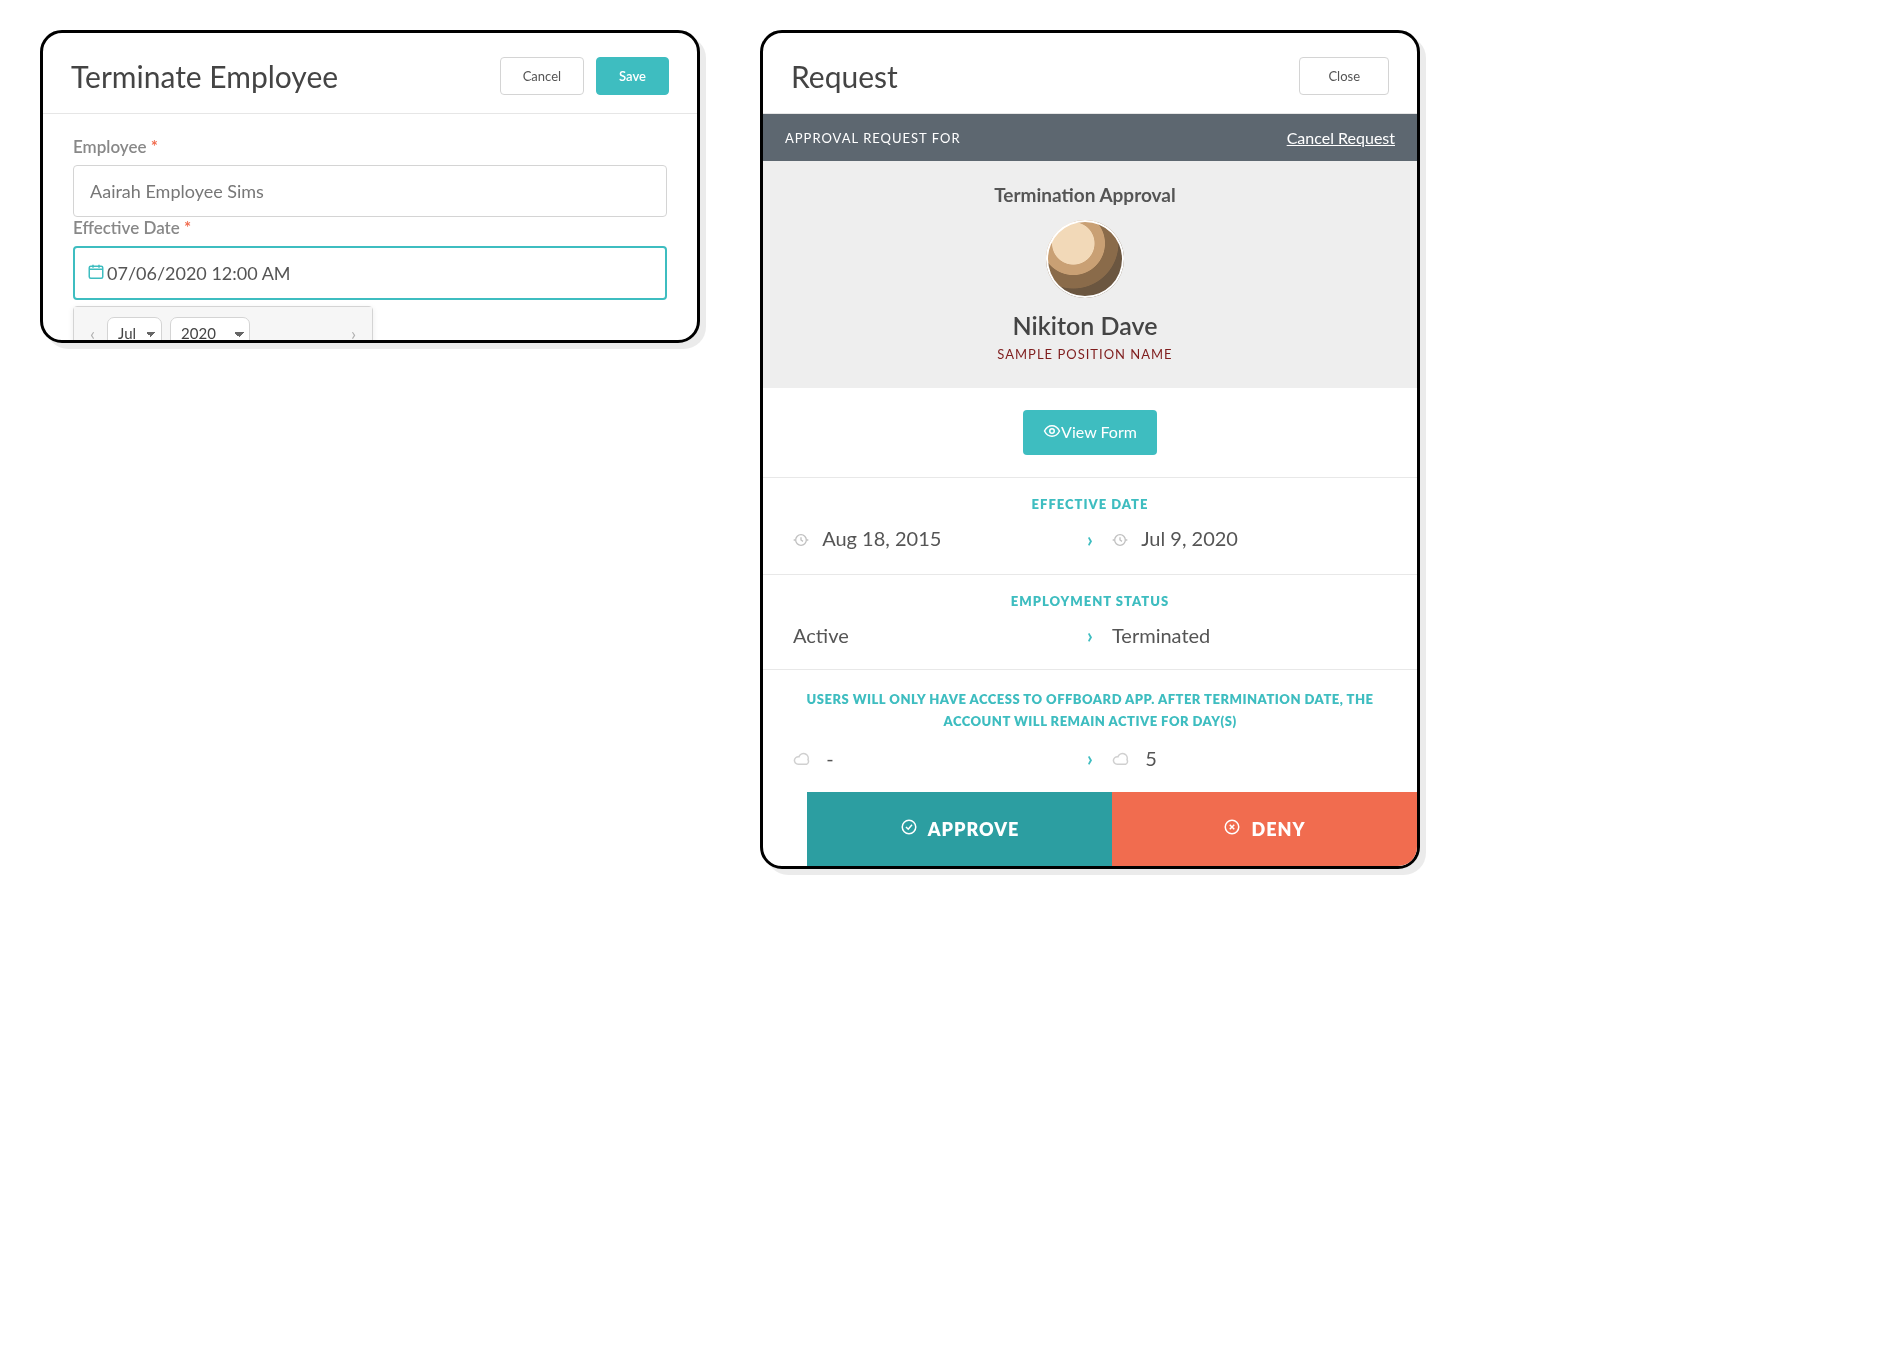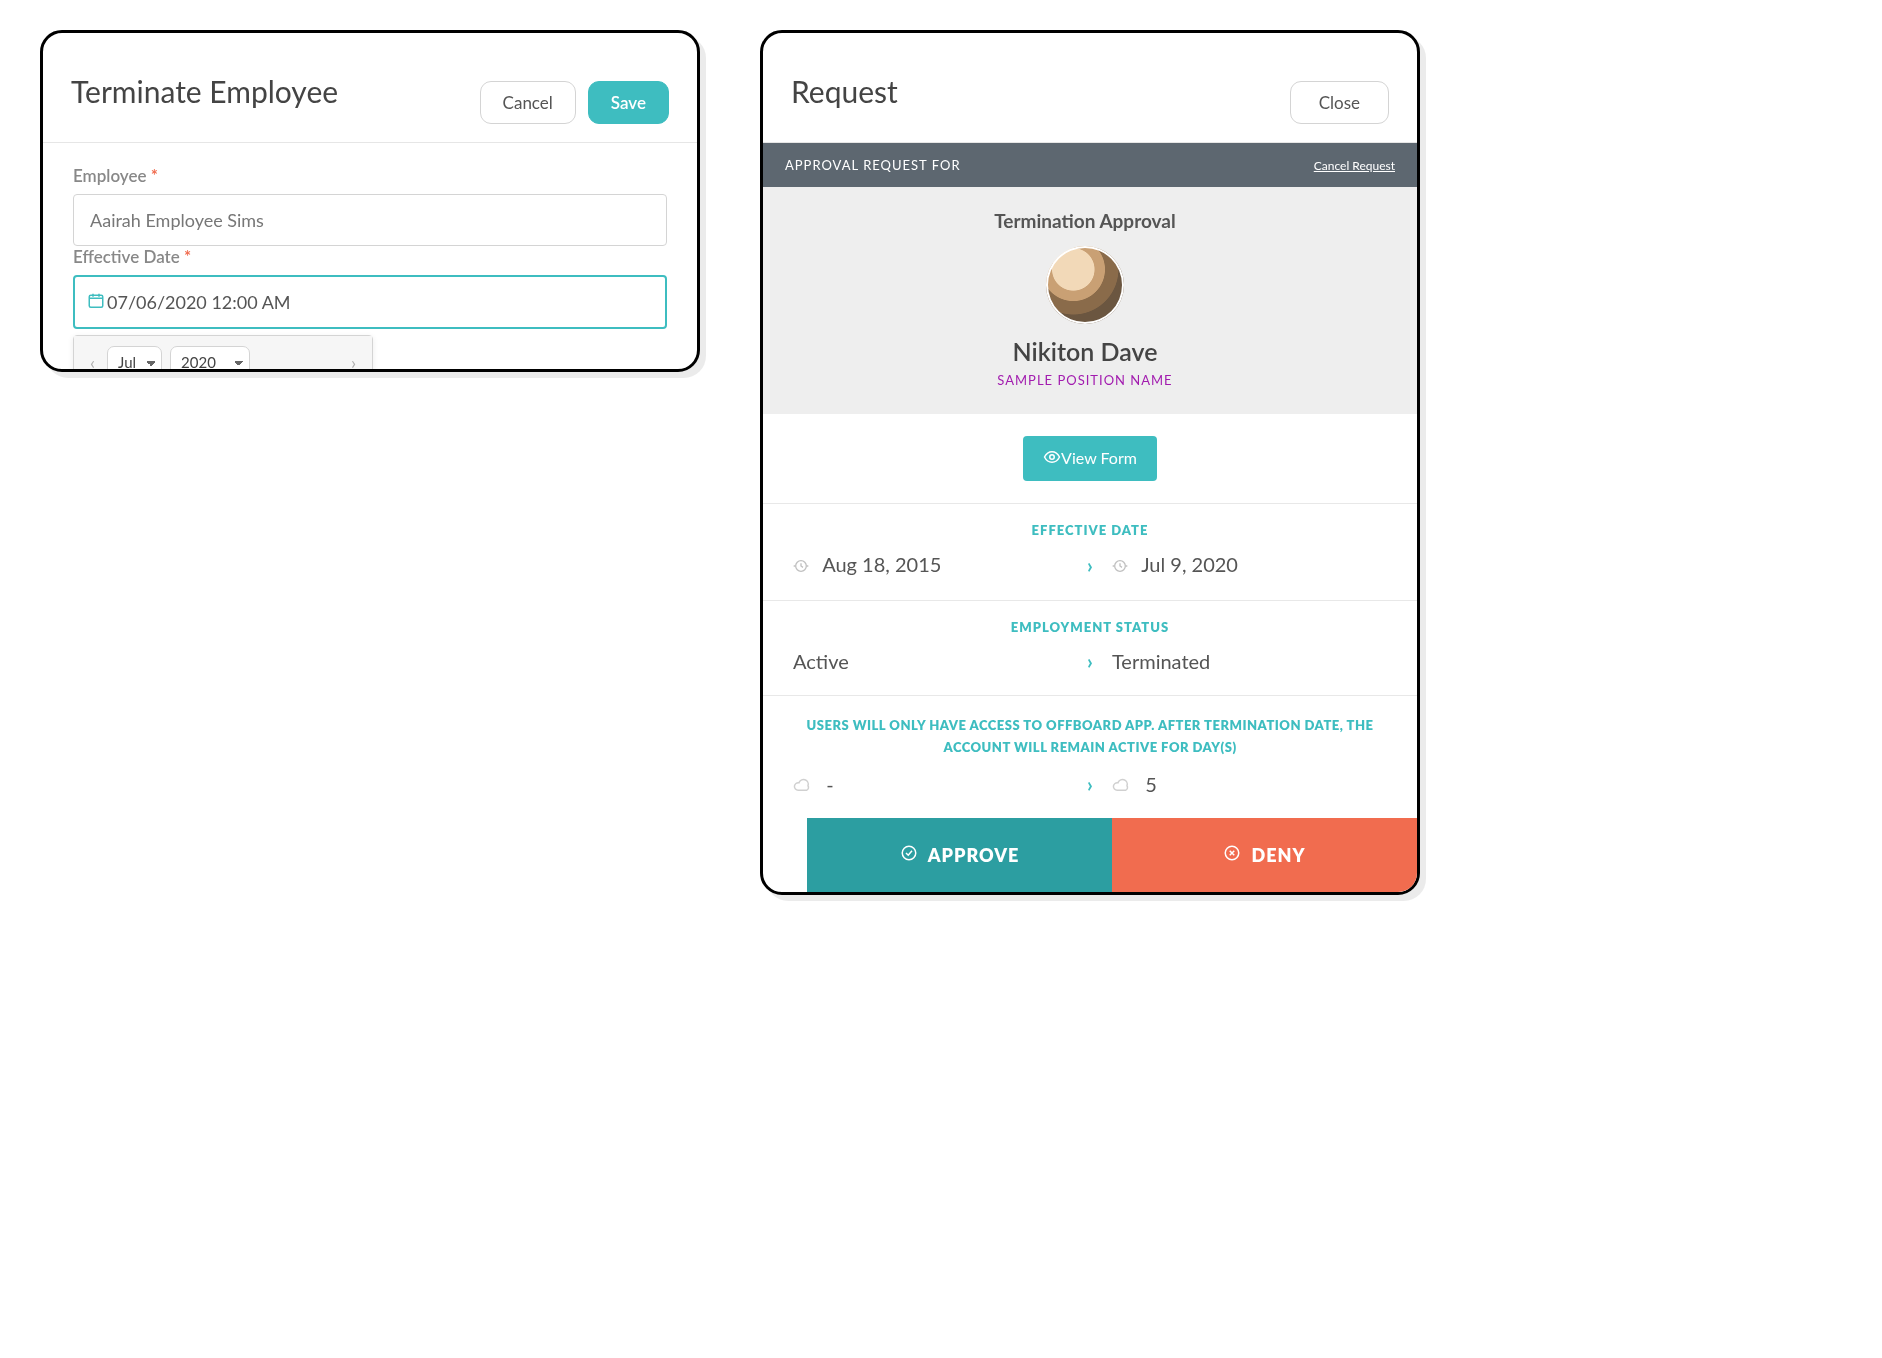--- a/index.html
+++ b/index.html
@@ -22,22 +22,22 @@
     overflow:hidden;
     box-shadow:6px 6px 0 rgba(0,0,0,.08);
     background:#fff;
   }
   .panel-hdr{
     display:flex;align-items:center;justify-content:space-between;
     padding:24px 28px 18px 28px;border-bottom:1px solid #e6e6e6;
   }
   .panel-title{font-size:30px;font-weight:400;color:#444;white-space:nowrap;overflow:hidden;}
   .btn{
-    font-size:17px;padding:10px 22px;border-radius:11px;cursor:pointer;
-    border:1px solid var(--gray-border);background:#fff;color:#555;margin-top:24px;
+    font-size:13px;padding:10px 22px;border-radius:4px;cursor:pointer;
+    border:1px solid var(--gray-border);background:#fff;color:#555;
   }
   .btn.primary{background:var(--teal);color:#fff;border:1px solid var(--teal);font-weight:600;}
   .hdr-actions{display:flex;gap:12px;}
   .form-body{padding:22px 30px 40px 30px;position:relative;}
   .field-label{font-size:17px;color:#888;font-weight:600;margin-bottom:8px;}
   .req{color:var(--orange);}
   .text-input{
     width:100%;font-size:18px;color:#777;padding:14px 16px;
     border:1px solid var(--gray-border);border-radius:4px;background:#fff;
   }
@@ -62,32 +62,32 @@
     appearance:none;-webkit-appearance:none;color:#444;
     background-image:linear-gradient(45deg,transparent 50%,#666 50%),linear-gradient(-45deg,transparent 50%,#666 50%);
     background-position:right 10px top 55%, right 5px top 55%;
     background-size:5px 5px;background-repeat:no-repeat;}
 
   
   .req-bar{
     background:var(--slate);color:#fff;display:flex;justify-content:space-between;align-items:center;
     padding:14px 22px;font-size:13px;letter-spacing:1px;
   }
-  .req-bar a{color:#fff;text-decoration:underline;font-size:12px;letter-spacing:0;}
+  .req-bar a{color:#fff;text-decoration:underline;font-size:16px;letter-spacing:0;}
   .approval-head{
     background:#eeeeee;text-align:center;padding:22px 10px 26px 0;
   }
   .approval-head h3{margin:0 0 14px 0;font-size:19px;color:#555;font-weight:700;}
   .avatar{
     width:78px;height:78px;border-radius:50%;margin:0 auto 12px auto;
     background:radial-gradient(circle at 35% 30%, #f2d9b8 0 28%, #c9a074 29% 42%, #8a6b4a 43% 60%, #6b5640 61% 100%);
     box-shadow:0 0 0 2px #fff inset;
   }
   .emp-name{font-size:25px;color:#444;font-weight:600;}
-  .emp-pos{font-size:13px;letter-spacing:1px;color:#a21caf;margin-top:6px;}
+  .emp-pos{font-size:13px;letter-spacing:1px;color:#7f1d1d;margin-top:6px;}
   .center-row{padding:22px 0;text-align:center;border-bottom:1px solid #e8e8e8;}
   .view-btn{
     display:inline-flex;align-items:flex-start;background:var(--teal);color:#fff;
     border:none;border-radius:4px;padding:12px 20px;font-size:16px;cursor:pointer;
   }
   .section{padding:18px 30px 22px 30px;border-bottom:1px solid #e8e8e8;}
   .sec-title{color:var(--teal);font-size:13px;font-weight:800;letter-spacing:1px;text-align:center;margin-bottom:14px;}
   .pair{display:grid;grid-template-columns:1fr 24px 1fr;align-items:center;gap:10px;font-size:20px;color:#555;}
   .pair .mid{color:var(--teal);text-align:center;font-weight:700;}
   .mini-ico{color:#c0c0c0;margin-right:8px;vertical-align:-2px;}

